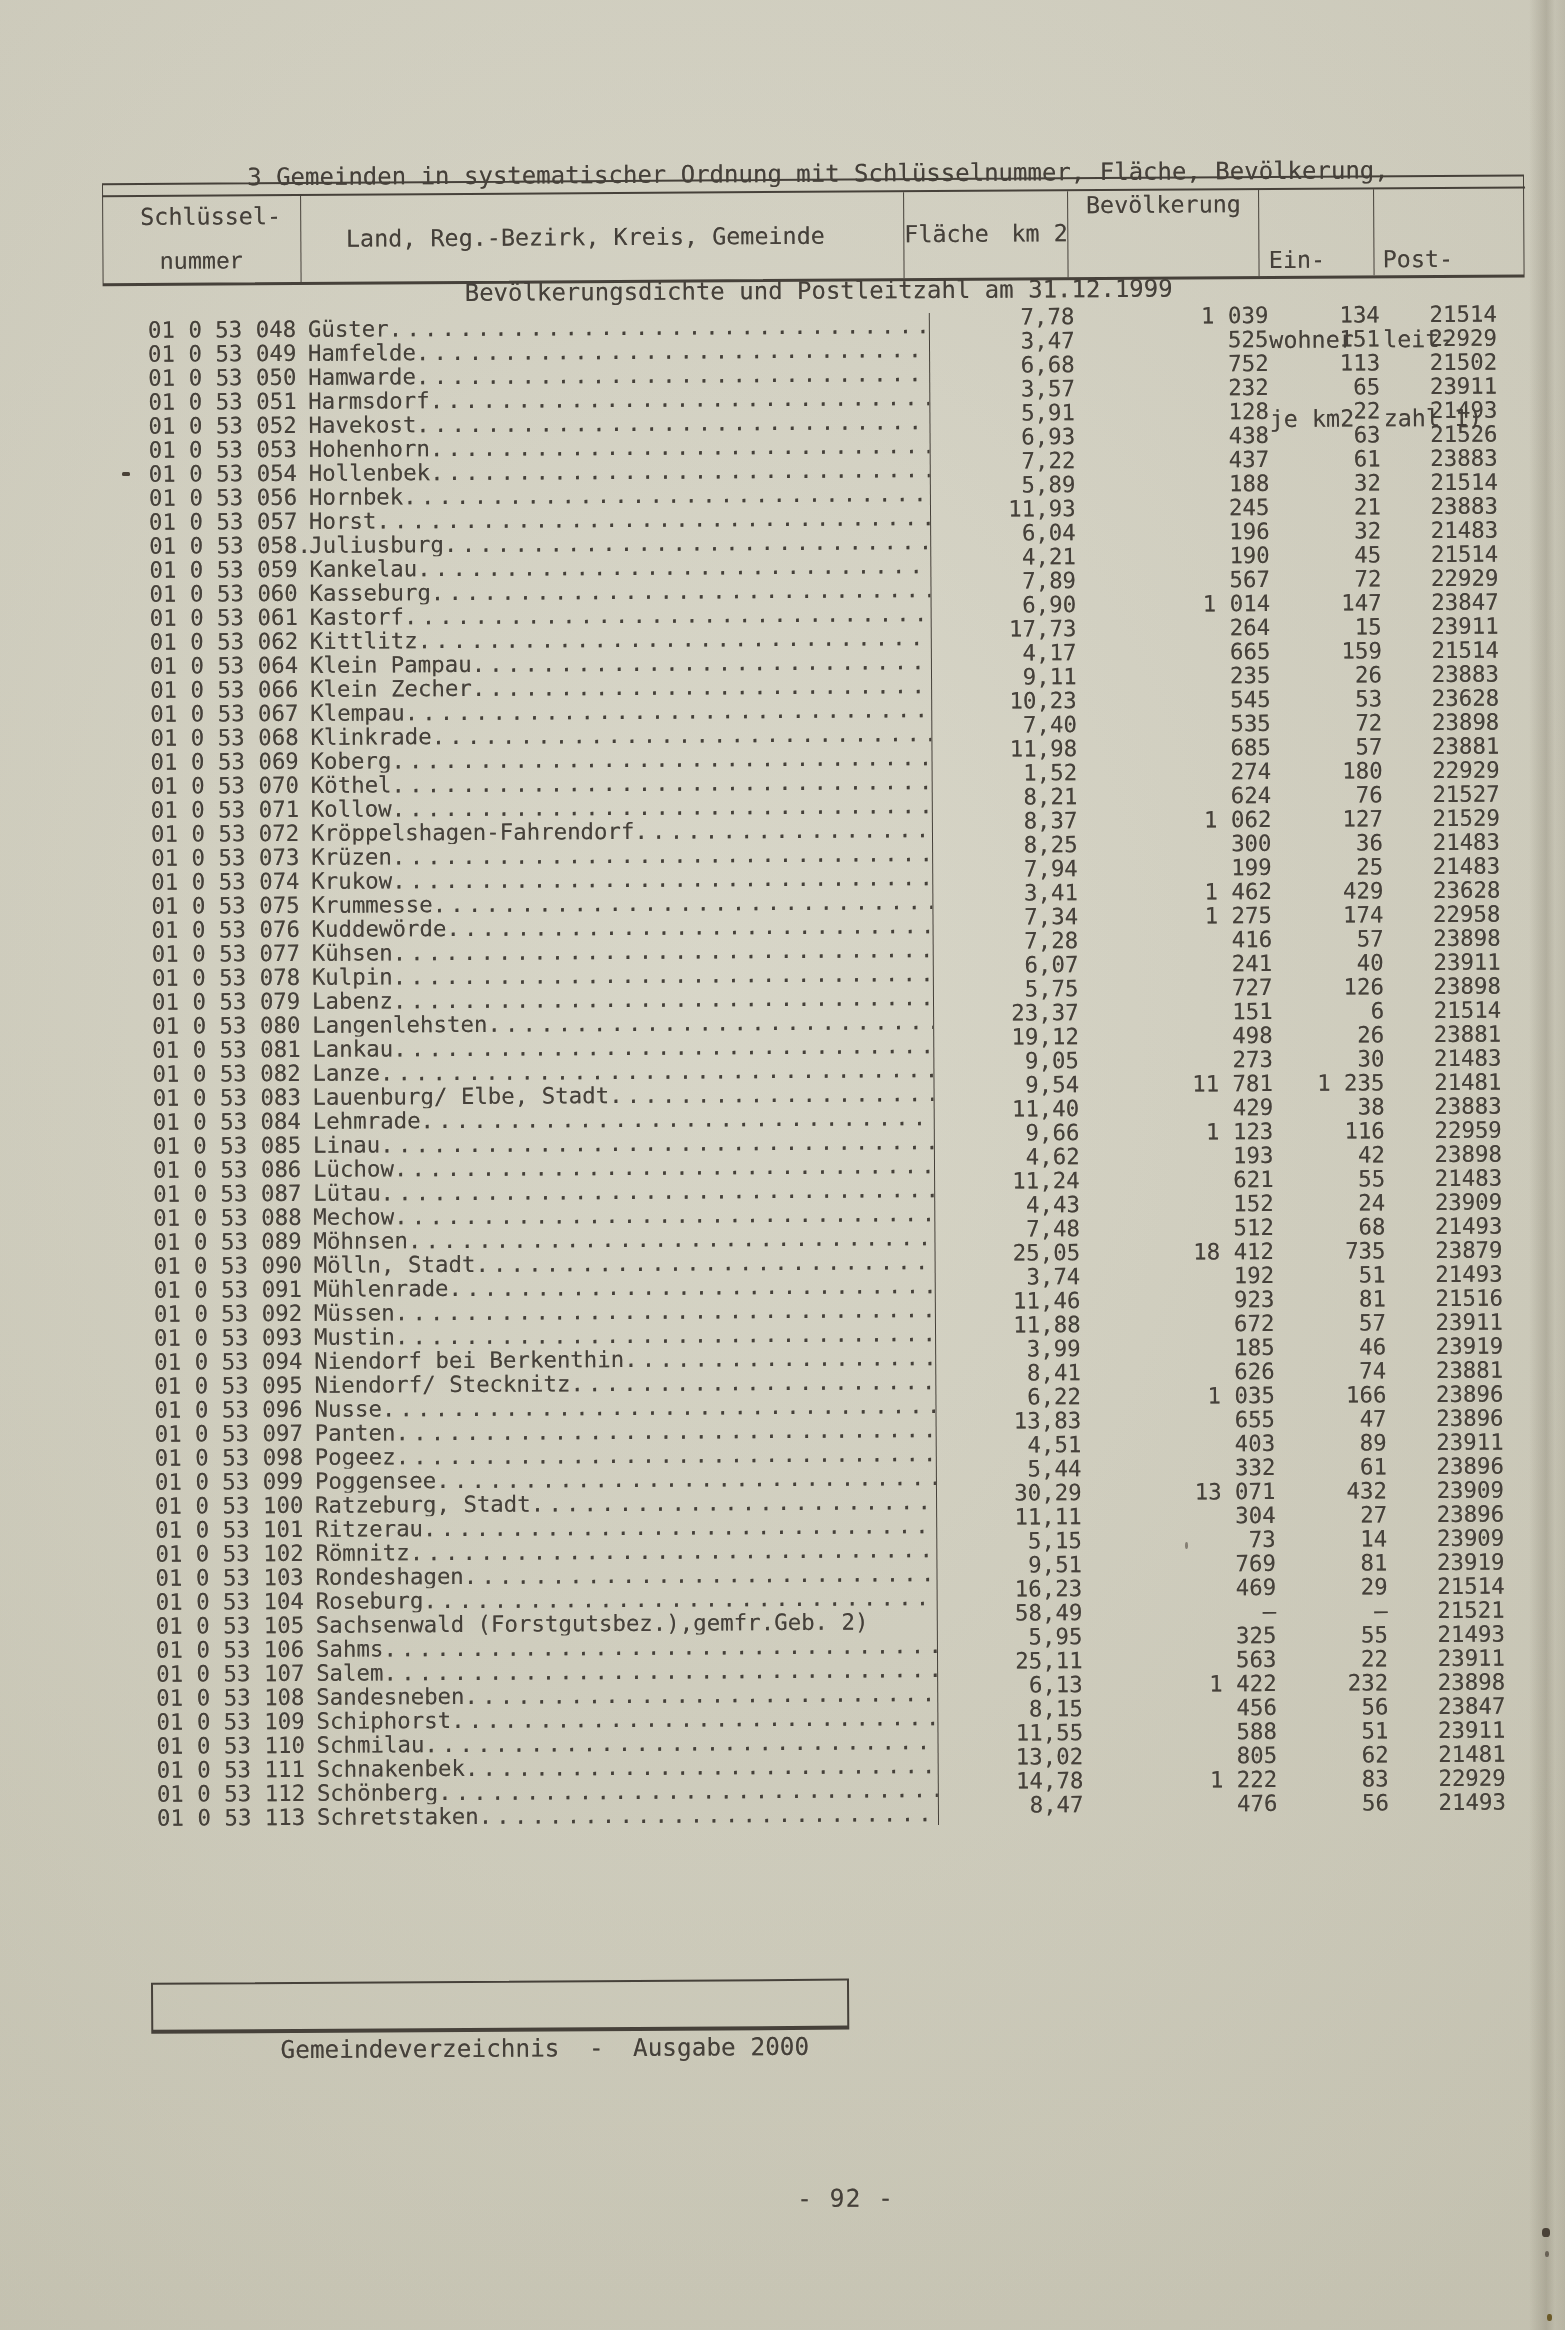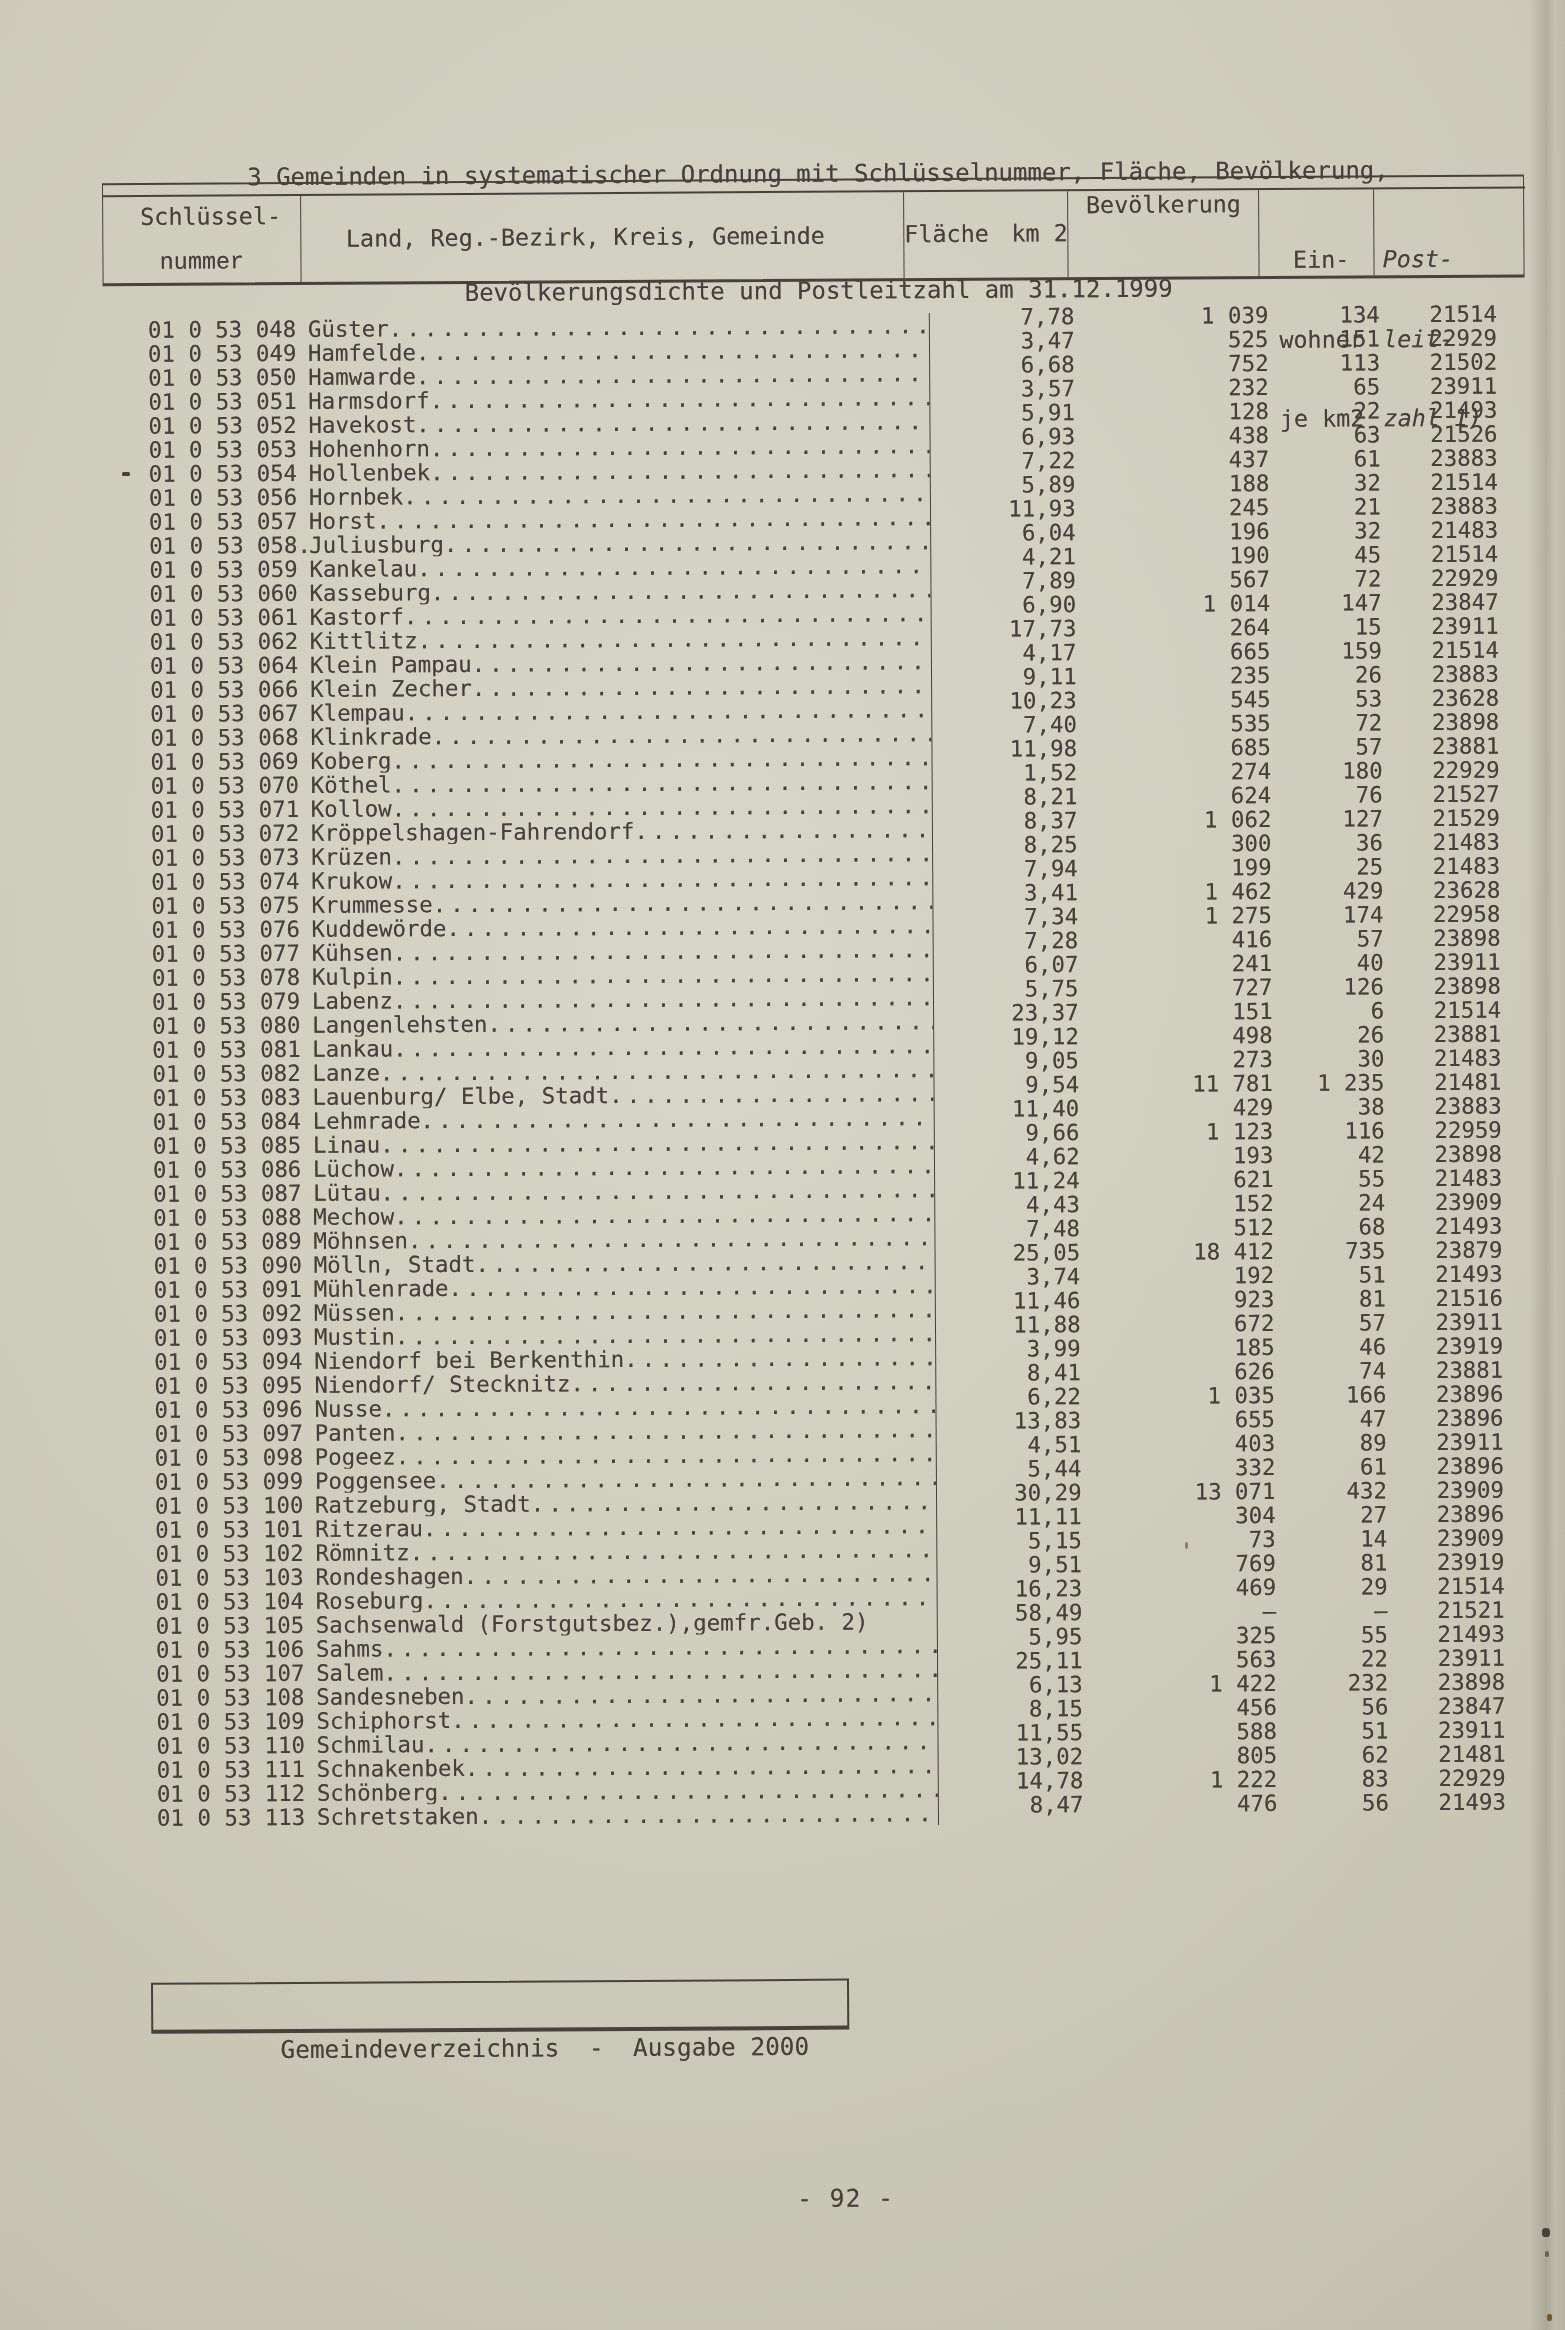--- a/index.html
+++ b/index.html
@@ -22,29 +22,29 @@
   .title{position:absolute;top:77px;left:86px;width:1476px;text-align:center;
     font-size:24px;line-height:39px;white-space:pre;}
   
   .thead{position:absolute;left:108px;top:179px;width:1422px;height:103px;box-sizing:border-box;
     border-top:2px solid #46413a;border-bottom:3.1px solid #46413a;
     border-left:1.5px solid #46413a;border-right:1.5px solid #46413a;
     font-size:23.4px;}
   .rule2{position:absolute;left:-1.5px;right:-1.5px;top:10.2px;height:2px;background:#46413a;}
   .cells{position:absolute;left:0;right:0;top:12.2px;bottom:0;display:flex;}
   .hc{box-sizing:border-box;border-right:1.5px solid #46413a;}
-  .hc:last-child{border-right:none;font-style:italic;}
+  .hc:last-child{border-right:none;}
   .hc.hkey{width:203px;display:flex;flex-direction:column;justify-content:space-between;
     padding:6.1px 0 7.1px 37px;}
   .hc.hkey .k2{padding-left:19.3px;font-family:Liberation Mono, monospace;}
   .hc.hname{width:622px;display:flex;align-items:center;padding-left:45px;white-space:pre;}
   .hc.harea{width:170px;display:flex;flex-direction:row;justify-content:space-between;
     align-items:center;padding:7.1px 0 9.2px;}
   .hc.hpop{width:197px;display:flex;justify-content:center;}
-  .hc.hden{width:115px;padding:4.1px 0 0 9.2px;line-height:26.5px;white-space:pre;text-align:center;}
+  .hc.hden{width:115px;padding:4.1px 0 0 9.2px;line-height:26.5px;white-space:pre;}
   .hc.hplz{flex:1;padding:4.1px 0 0 8.1px;line-height:26.5px;white-space:pre;}
   
   .tbody{position:absolute;left:108px;top:314px;width:1422px;font-size:22.4px;}
   .row{display:flex;height:24px;line-height:24px;}
   .row .c{box-sizing:border-box;white-space:pre;overflow:hidden;}
   .row .ckey{width:205px;padding-left:45px;}
   .row .cname{width:622px;border-right:1.5px solid #46413a;display:flex;}
   .row .cname .nm{white-space:pre;}
   .leader{flex:1;overflow:hidden;letter-spacing:4.1px;}
   .leader::after{content:"...........................................................";}

